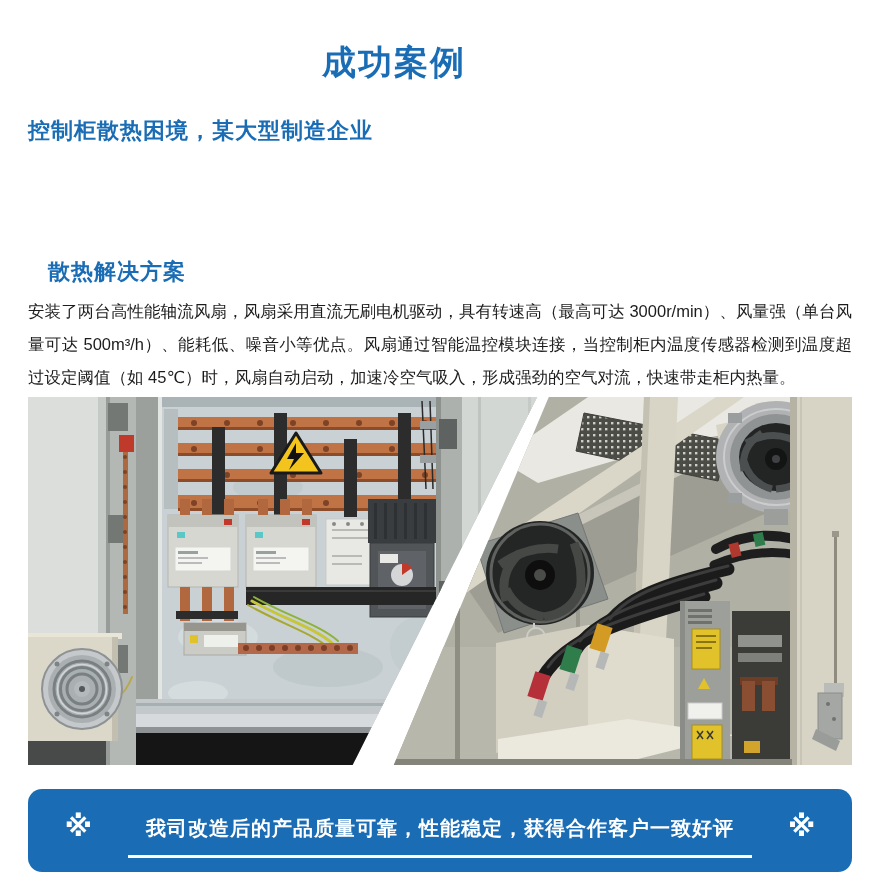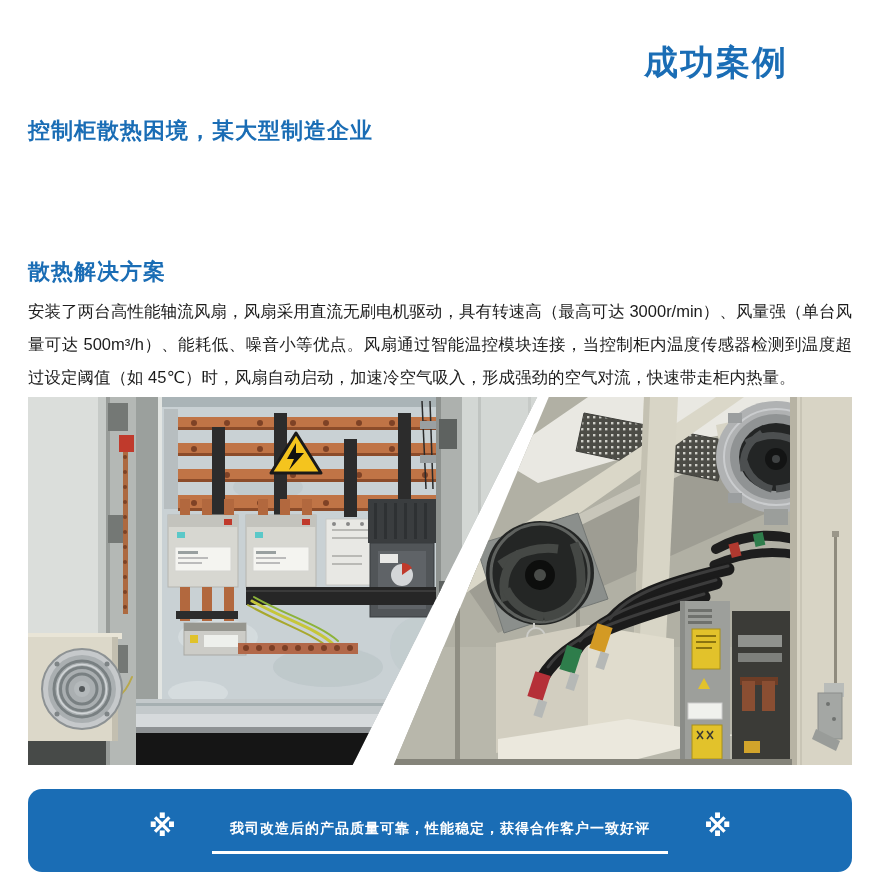--- a/index.html
+++ b/index.html
@@ -1,41 +1,41 @@
 <!DOCTYPE html>
 <html><head>
 <meta charset="utf-8">
 <style>
   html,body{margin:0;padding:0;background:#ffffff;}
   body{width:880px;height:893px;font-family:"Liberation Sans","DejaVu Sans",sans-serif;}
   .page{position:relative;width:880px;height:893px;overflow:hidden;background:#fff;}
 
-  .title{position:absolute;top:40px;left:0;width:788px;text-align:right;
+  .title{position:absolute;top:40px;left:0;width:788px;text-align:center;
          font-size:34px;font-weight:700;color:#1a6db5;letter-spacing:2px;}
 
   .sec-heading{position:absolute;left:28px;width:824px;font-size:22px;font-weight:700;
                color:#1a6db5;letter-spacing:1px;}
   .h1{top:116px;}
-  .h2{top:257px;}
+  .h2{top:257px;margin-left:20px;}
 
   .para{position:absolute;left:28px;width:824px;font-size:16.5px;line-height:33px;
         color:#1c1c1c;text-align:justify;text-justify:inter-ideograph;}
   .p1{top:157px;}
   .p2{top:295px;}
 
   .photos{position:absolute;top:397px;left:28px;width:824px;height:368px;background:#fff;}
   .photo{position:absolute;inset:0;}
   .photo svg{display:block;width:824px;height:368px;}
   .photo-left{clip-path:polygon(0% 0%,61.8% 0%,39.4% 100%,0% 100%);}
   .photo-right{clip-path:polygon(63.2% 0%,100% 0%,100% 100%,44.4% 100%);}
 
   .banner{position:absolute;top:789px;left:28px;width:824px;height:83px;border-radius:14px;
           background:#1a6db5;display:flex;align-items:center;justify-content:center;gap:36px;}
   .banner-mark{color:#ffffff;font-size:28px;font-weight:700;transform:translateY(-4px);}
-  .banner-text{color:#ffffff;font-size:14px;font-weight:700;letter-spacing:1px;
+  .banner-text{color:#ffffff;font-size:20px;font-weight:700;letter-spacing:1px;
                padding:0 18px 13px;border-bottom:3px solid #ffffff;transform:translateY(6px);}
 </style>
 </head>
 <body>
 
 <div class="page">
 
   <div class="title">成功案例</div>
 
   <div class="sec-heading h1">控制柜散热困境，某大型制造企业</div>

